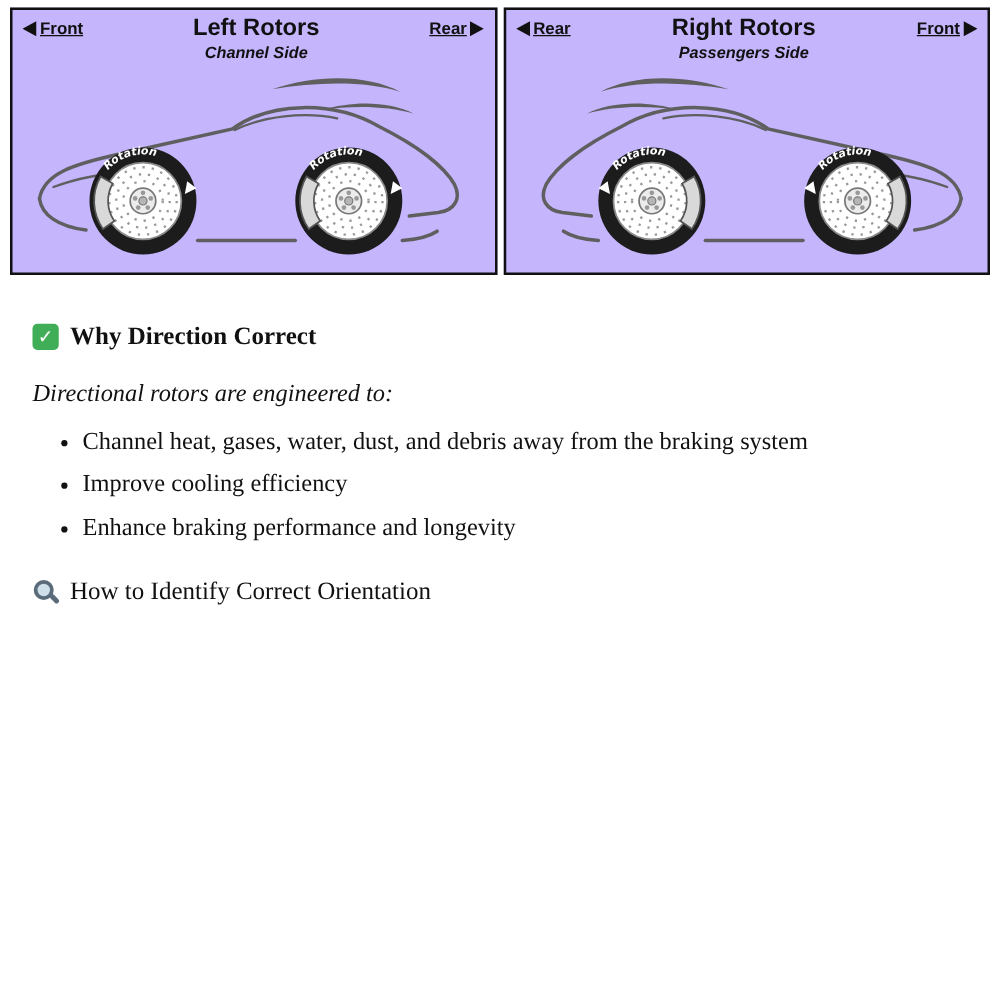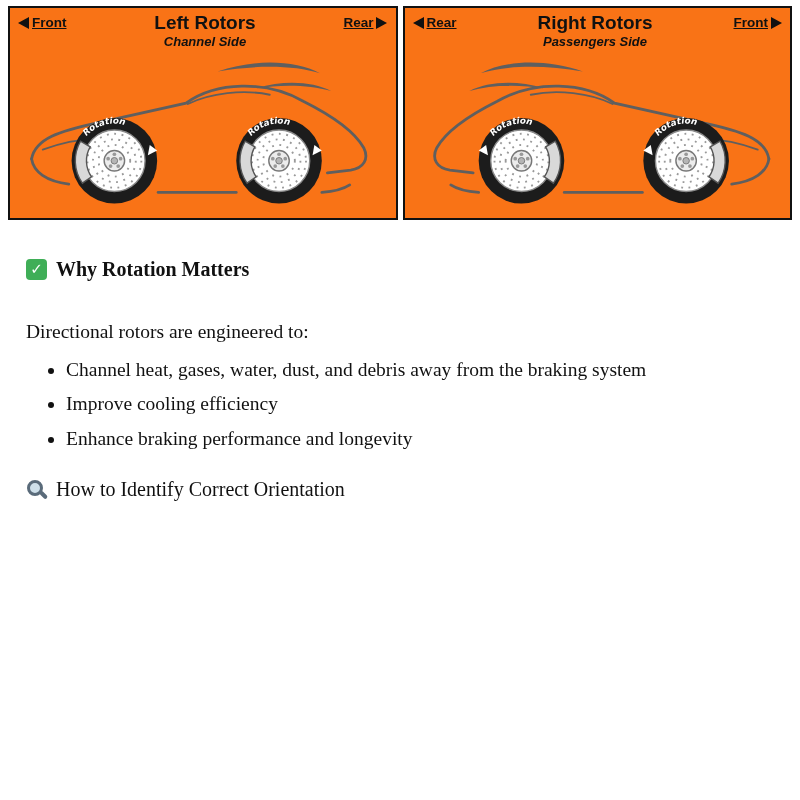--- a/index.html
+++ b/index.html
@@ -3,37 +3,37 @@
 <meta charset="utf-8">
 <style>
   * { margin:0; padding:0; box-sizing:border-box; }
   html,body { background:#ffffff; width:800px; }
   body { font-family:"Liberation Serif", serif; color:#111; }
 
   .page { width:800px; min-height:800px; background:#fff; padding:6px 8px 20px 8px; }
 
   
   .diagram { display:flex; gap:5px; }
-  .panel { flex:1; border:2px solid #111; background:#f97316; height:214px; overflow:hidden; }
+  .panel { flex:1; border:2px solid #111; background:#c4b5fd; height:214px; overflow:hidden; }
   .panel-head { display:flex; justify-content:space-between; align-items:flex-start; padding:5px 8px 0 8px; font-family:"Liberation Sans", sans-serif; }
   .dir-label { display:flex; align-items:center; gap:3px; font-weight:bold; font-size:13.5px; margin-top:2px; }
   .dir-label .txt { text-decoration:underline; }
   .tri-left  { width:0; height:0; border-top:6px solid transparent; border-bottom:6px solid transparent; border-right:11px solid #111; }
   .tri-right { width:0; height:0; border-top:6px solid transparent; border-bottom:6px solid transparent; border-left:11px solid #111; }
   .panel-titles { text-align:center; line-height:1.1; }
   .panel-title { font-size:19px; font-weight:bold; }
   .panel-subtitle { font-size:13px; font-weight:bold; font-style:italic; margin-top:1px; }
   .car-svg { display:block; width:100%; height:160px; margin-top:2px; }
 
   
   .article { padding:14px 18px 0 18px; font-size:19.5px; line-height:1.55; }
   .intro { margin-top:2px; padding-right:40px; }
   .section-head { display:flex; align-items:center; gap:9px; margin:20px 0 2px 0; font-size:20px; }
   .section-head.bold { font-weight:bold; }
-  .lead { margin:32px 0 4px 0; }
+  .lead { margin:16px 0 4px 0;font-style:italic; }
   ul.blist { margin:8px 0 0 14px; padding-left:26px; }
   ul.blist li { margin-bottom:4px; padding-right:30px; }
 
   
   .check-box { display:inline-flex; align-items:center; justify-content:center;
     width:21px; height:21px; border-radius:4px; flex:0 0 auto; }
   .check-box span { color:#fff; font-family:"DejaVu Sans", sans-serif; font-size:15px; font-weight:bold; line-height:1; }
 
   
   .mag { position:relative; width:21px; height:21px; display:inline-block; flex:0 0 auto; }
@@ -144,21 +144,21 @@
     </div>
   </div>
 
   <div class="article">
 
 
     <div class="section-head bold">
       <span class="check-box" style="background: rgb(63, 174, 87);">
         <span>✓</span>
       </span>
-      <span>Why Rotation Matters</span>
+      <span>Why Direction Correct</span>
     </div>
 
     <p class="lead">Directional rotors are engineered to:</p>
 
     <ul class="blist">
       <li>Channel heat, gases, water, dust, and debris away from the braking system</li>
       <li>Improve cooling efficiency</li>
       <li>Enhance braking performance and longevity</li>
     </ul>
 

